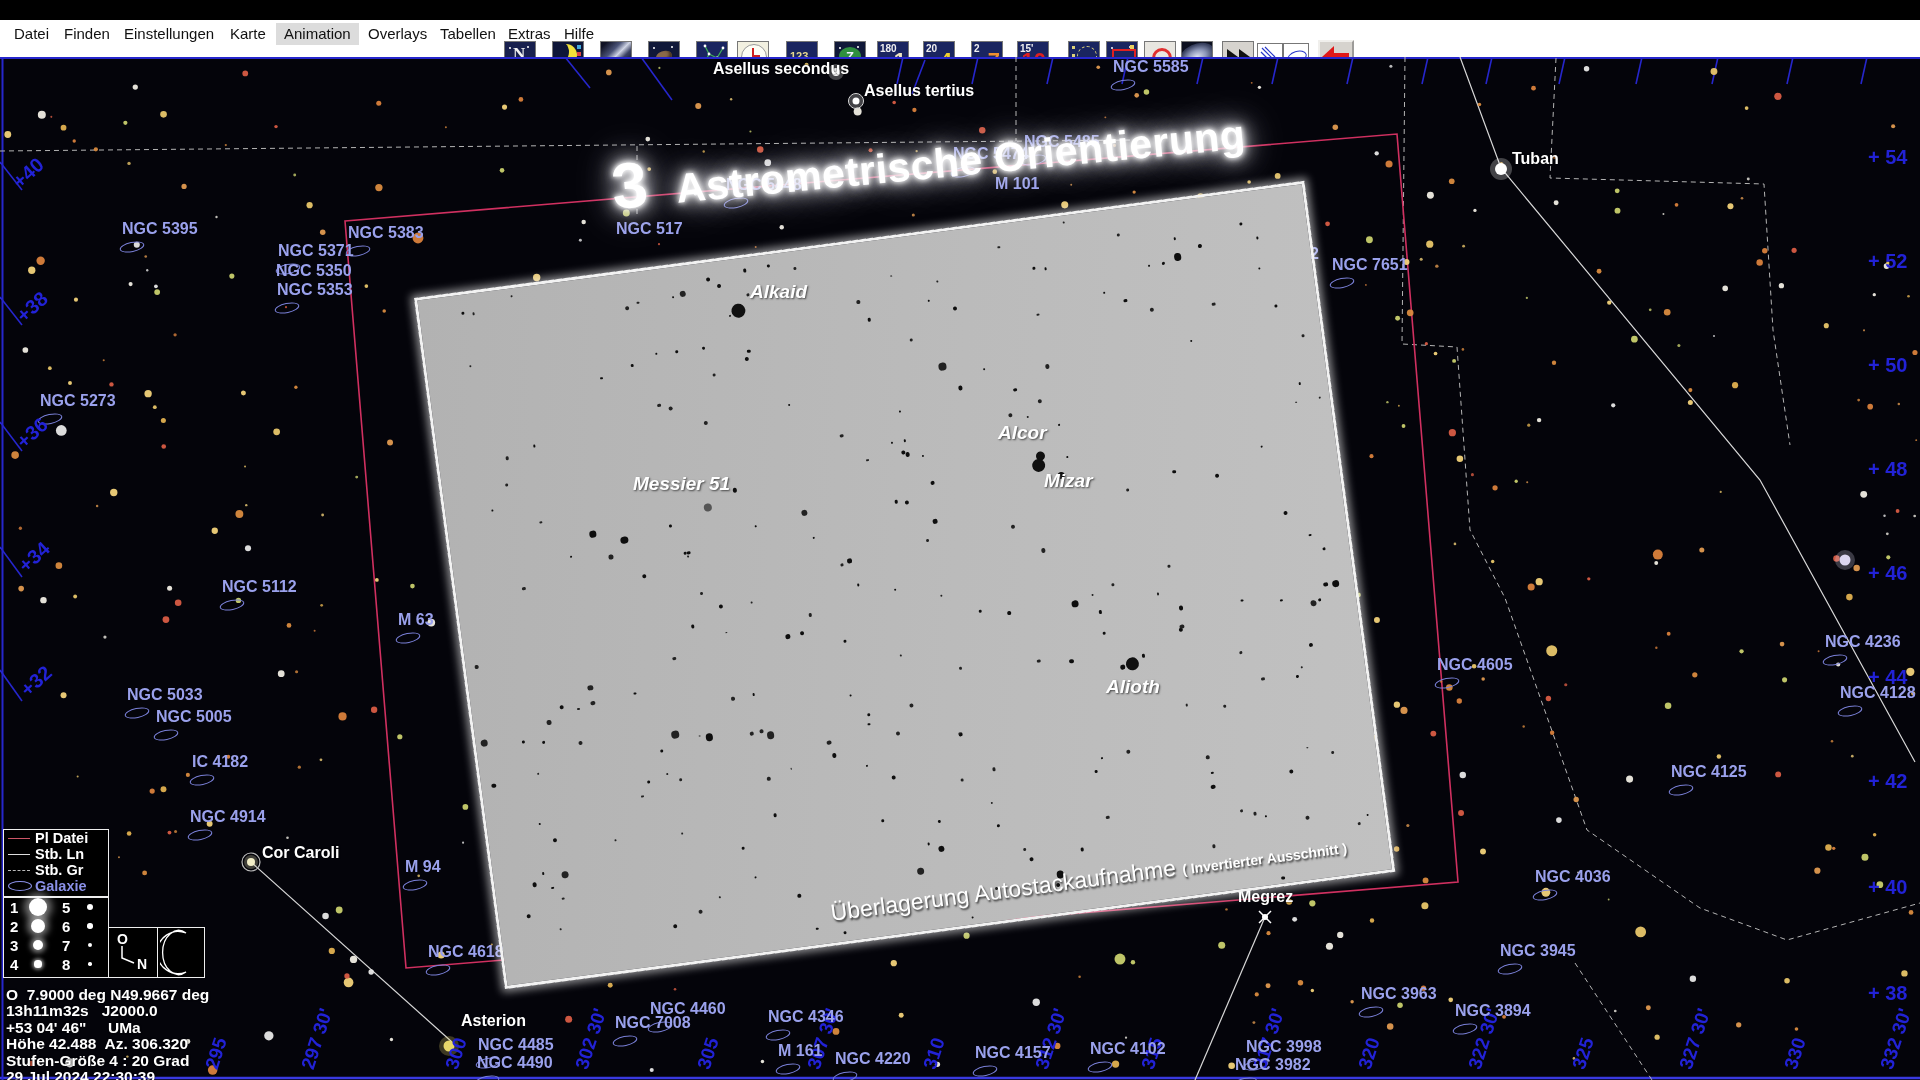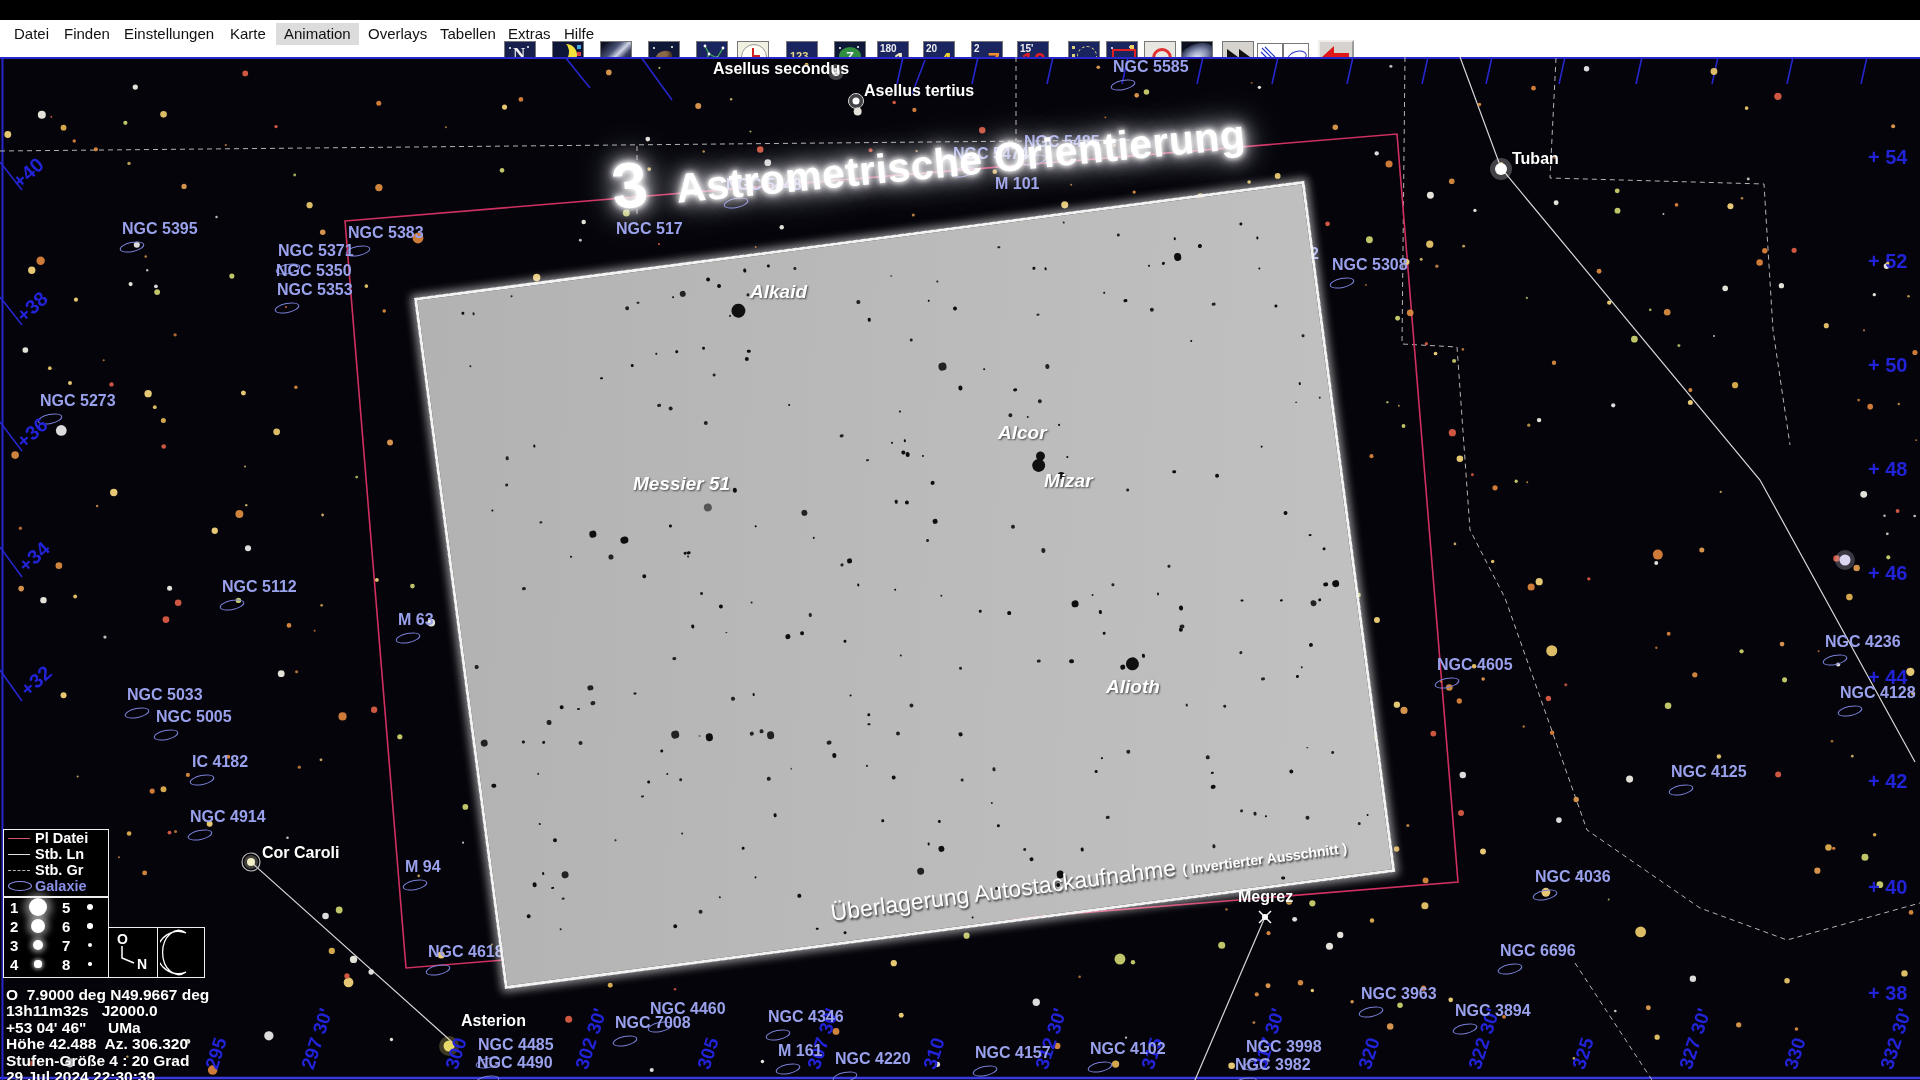--- a/index.html
+++ b/index.html
@@ -1159,37 +1159,37 @@
       <div class="dso" style="left: 1024px; top: 76px;">NGC 5485</div>
       <div class="dso" style="left: 953px; top: 88px;">NGC 5474</div>
       <div class="dso" style="left: 726px; top: 119px;">NGC 5448</div>
       <div class="dso" style="left: 995px; top: 118px;">M 101</div>
       <div class="dso" style="left: 616px; top: 163px;">NGC 517</div>
       <div class="dso" style="left: 122px; top: 163px;">NGC 5395</div>
       <div class="dso" style="left: 348px; top: 167px;">NGC 5383</div>
       <div class="dso" style="left: 278px; top: 185px;">NGC 5371</div>
       <div class="dso" style="left: 276px; top: 205px;">NGC 5350</div>
       <div class="dso" style="left: 277px; top: 224px;">NGC 5353</div>
-      <div class="dso" style="left: 1332px; top: 199px;">NGC 5308</div>
+      <div class="dso" style="left: 1332px; top: 199px;">NGC 7651</div>
       <div class="dso" style="left: 1310px; top: 188px;">2</div>
       <div class="dso" style="left: 40px; top: 335px;">NGC 5273</div>
       <div class="dso" style="left: 222px; top: 521px;">NGC 5112</div>
       <div class="dso" style="left: 398px; top: 554px;">M 63</div>
       <div class="dso" style="left: 127px; top: 629px;">NGC 5033</div>
       <div class="dso" style="left: 156px; top: 651px;">NGC 5005</div>
       <div class="dso" style="left: 192px; top: 696px;">IC 4182</div>
       <div class="dso" style="left: 190px; top: 751px;">NGC 4914</div>
       <div class="dso" style="left: 405px; top: 801px;">M 94</div>
       <div class="dso" style="left: 428px; top: 886px;">NGC 4618</div>
       <div class="dso" style="left: 1437px; top: 599px;">NGC 4605</div>
       <div class="dso" style="left: 1825px; top: 576px;">NGC 4236</div>
       <div class="dso" style="left: 1840px; top: 627px;">NGC 4128</div>
       <div class="dso" style="left: 1671px; top: 706px;">NGC 4125</div>
       <div class="dso" style="left: 1535px; top: 811px;">NGC 4036</div>
-      <div class="dso" style="left: 1500px; top: 885px;">NGC 6696</div>
+      <div class="dso" style="left: 1500px; top: 885px;">NGC 3945</div>
       <div class="dso" style="left: 1361px; top: 928px;">NGC 3963</div>
       <div class="dso" style="left: 1455px; top: 945px;">NGC 3894</div>
       <div class="dso" style="left: 1246px; top: 981px;">NGC 3998</div>
       <div class="dso" style="left: 1235px; top: 999px;">NGC 3982</div>
       <div class="dso" style="left: 1090px; top: 983px;">NGC 4102</div>
       <div class="dso" style="left: 975px; top: 987px;">NGC 4157</div>
       <div class="dso" style="left: 835px; top: 993px;">NGC 4220</div>
       <div class="dso" style="left: 778px; top: 985px;">M 161</div>
       <div class="dso" style="left: 768px; top: 951px; text-align: right;">NGC 4346</div>
       <div class="dso" style="left: 650px; top: 943px;">NGC 4460</div>

